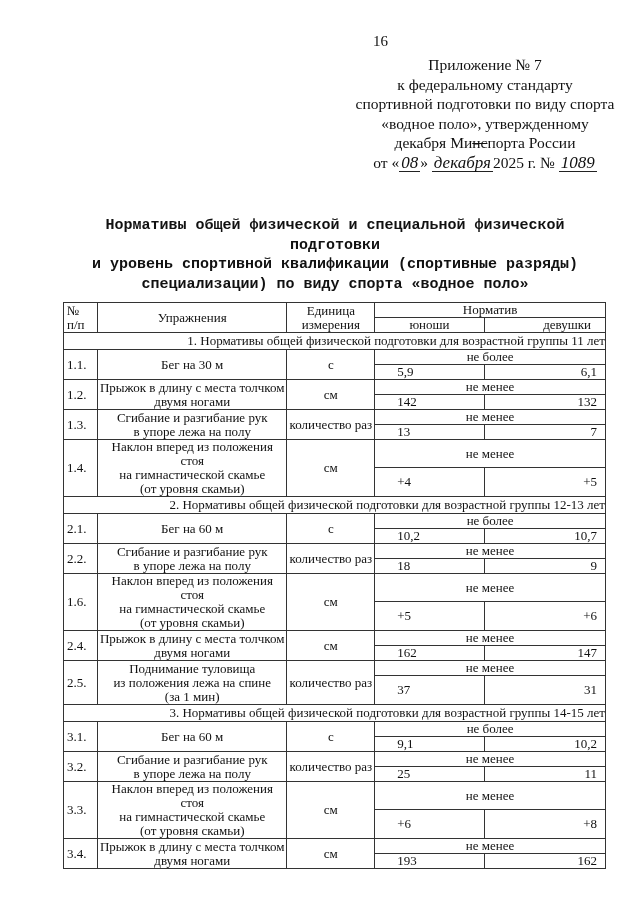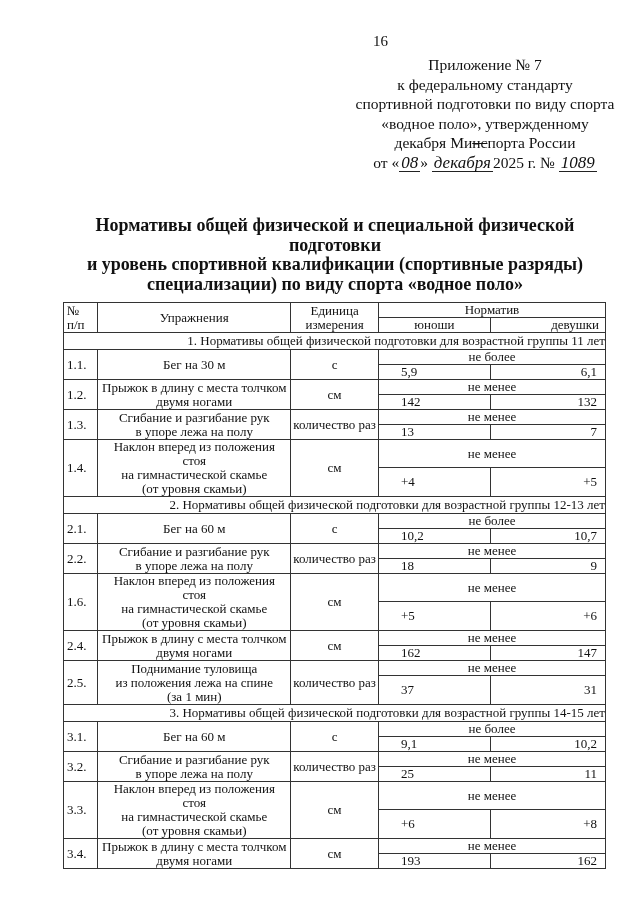--- a/index.html
+++ b/index.html
@@ -6,21 +6,21 @@
   body { width: 640px; height: 905px; position: relative; overflow: hidden;
          font-family: "Liberation Serif", serif; color: #111; }
   .page-num { position: absolute; left: 333px; top: 33px; font-size: 15px; margin-left: 40px; }
   .appendix { position: absolute; left: 340px; top: 55px; width: 290px; text-align: center;
               font-size: 15.5px; line-height: 19.5px; }
   .appendix .line { white-space: nowrap; }
   .hand { font-family: "Liberation Serif", serif; font-style: italic; font-size: 17px;
           display: inline-block; border-bottom: 1px solid #222; padding: 0 2px; line-height: 16px; }
   .strike { text-decoration: line-through; }
   .title { position: absolute; left: 62px; top: 216px; width: 546px; text-align: center;
-           font-weight: bold; font-size: 18px; line-height: 19.5px; }
+           font-weight: bold; font-size: 15px; line-height: 19.5px; font-family: Liberation Mono, monospace; }
   table.norms { position: absolute; left: 63px; top: 302px; width: 543px;
                 border-collapse: collapse; font-size: 13px; line-height: 14px; }
   table.norms td { border: 1px solid #333; text-align: center; vertical-align: middle;
                    padding: 0 2px; }
   .c-no { width: 29px; text-align: left !important; padding-left: 3px !important; }
   .c-ex { width: 196px; }
   .c-unit { width: 78px; white-space: nowrap; }
   .c-b { width: 112px; }
   .c-g { width: 111px; }
   td.val-b { text-align: left !important; padding-left: 22px !important; }
@@ -60,21 +60,21 @@
         </td>
       <td class="c-ex" rowspan="2">Упражнения</td>
       <td class="c-unit" rowspan="2">
           <div>Единица</div>
           <div>измерения</div>
         </td>
       <td colspan="2">Норматив</td>
     </tr>
     <tr>
       <td class="c-b">юноши</td>
-      <td class="c-g" style="text-align:right;padding-right:6px;">девушки</td>
+      <td class="c-g" style="text-align:right;padding-right:14px;">девушки</td>
     </tr>
   <tr class="sec">
         <td colspan="5">1. Нормативы общей физической подготовки для возрастной группы 11 лет</td>
       </tr>
       <tr>
         <td class="c-no" rowspan="2">1.1.</td>
         <td class="c-ex" rowspan="2">
           <div>Бег на 30 м</div>
         </td>
         <td class="c-unit" rowspan="2">с</td>

